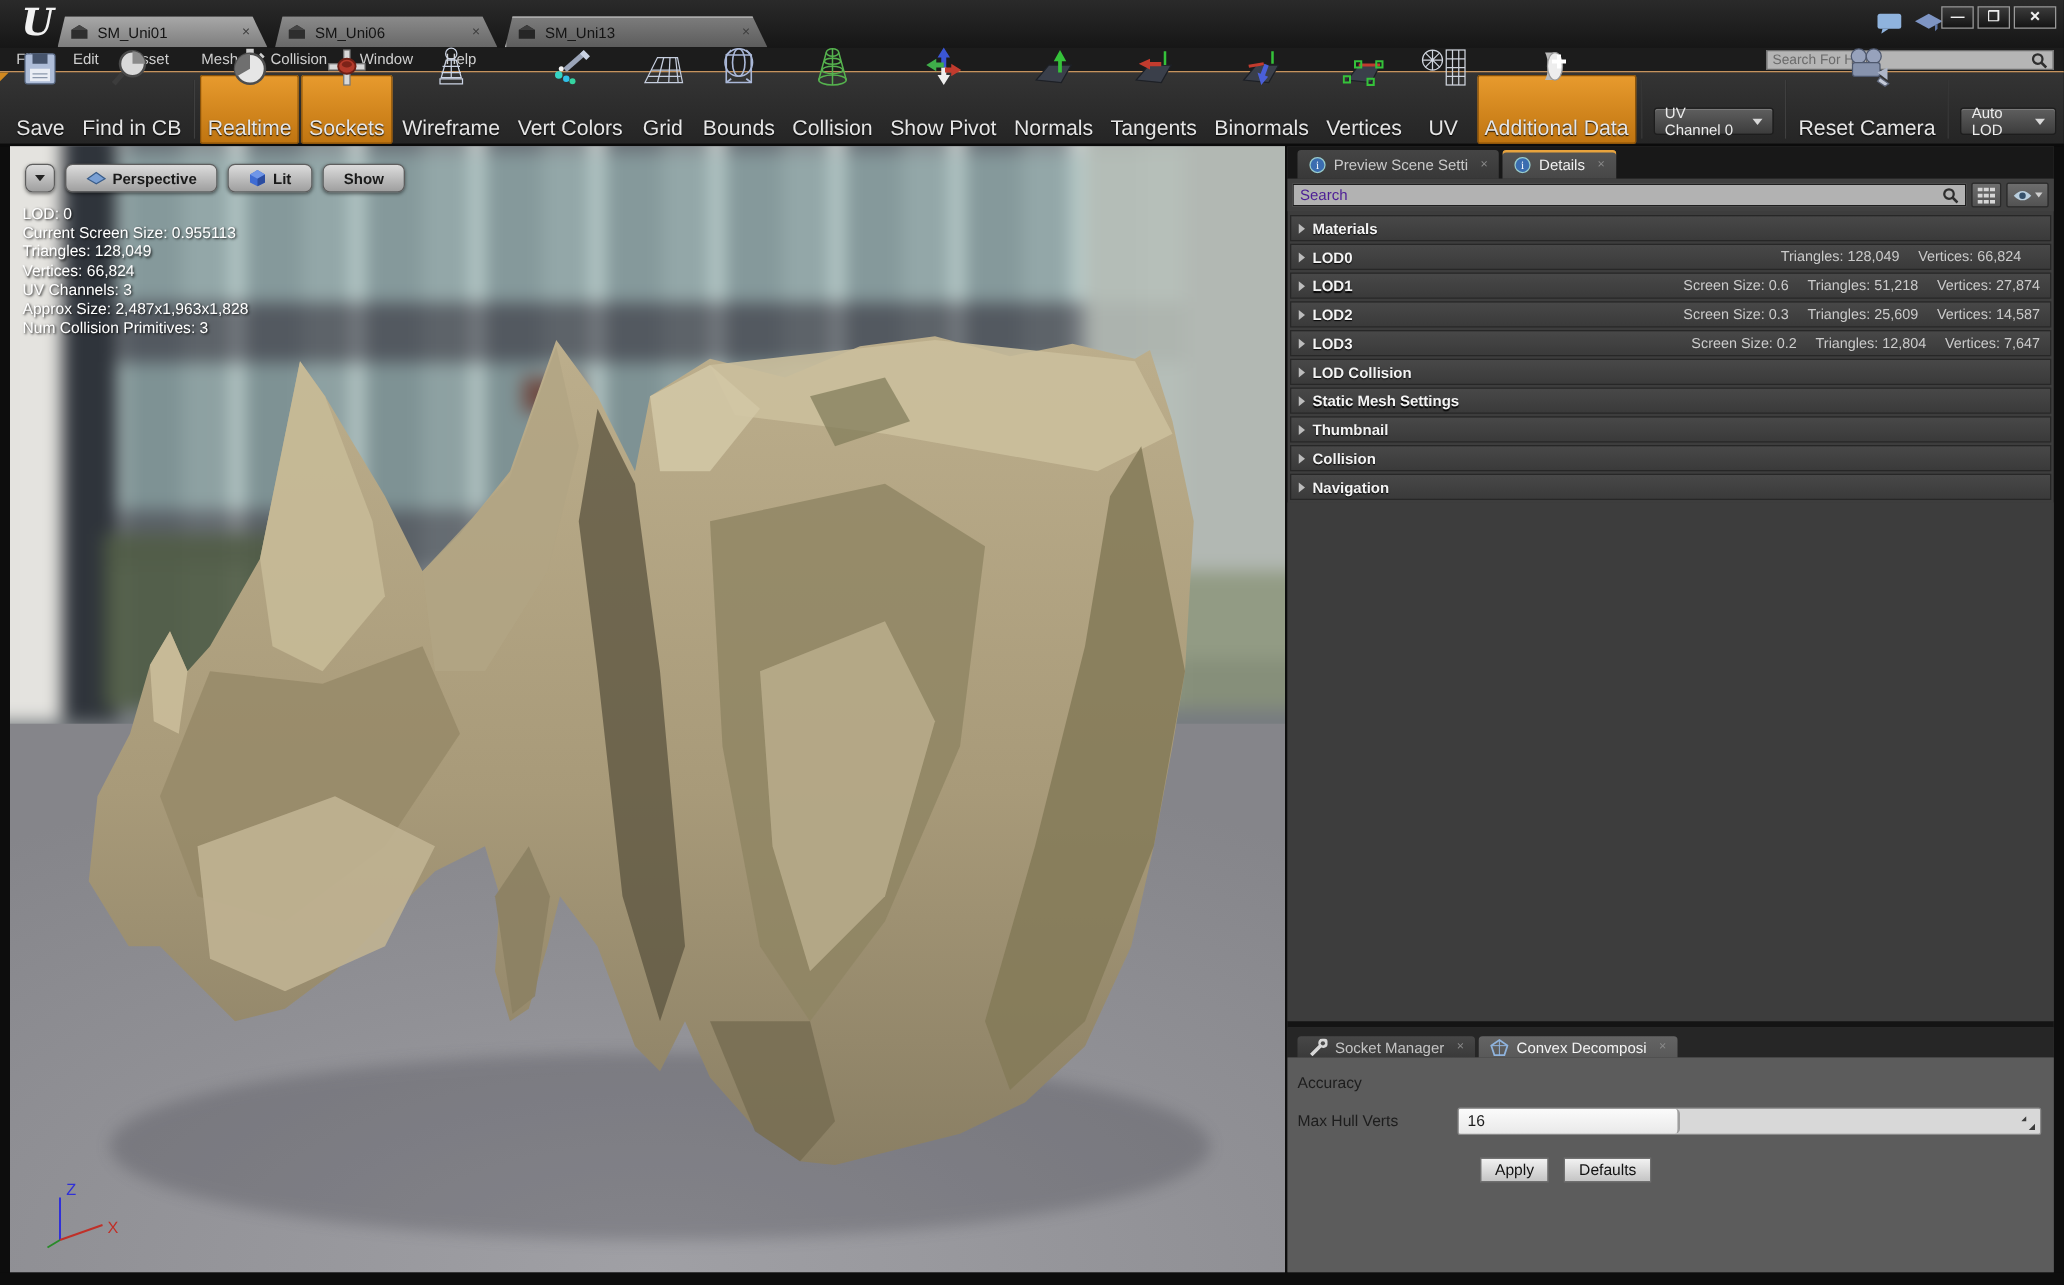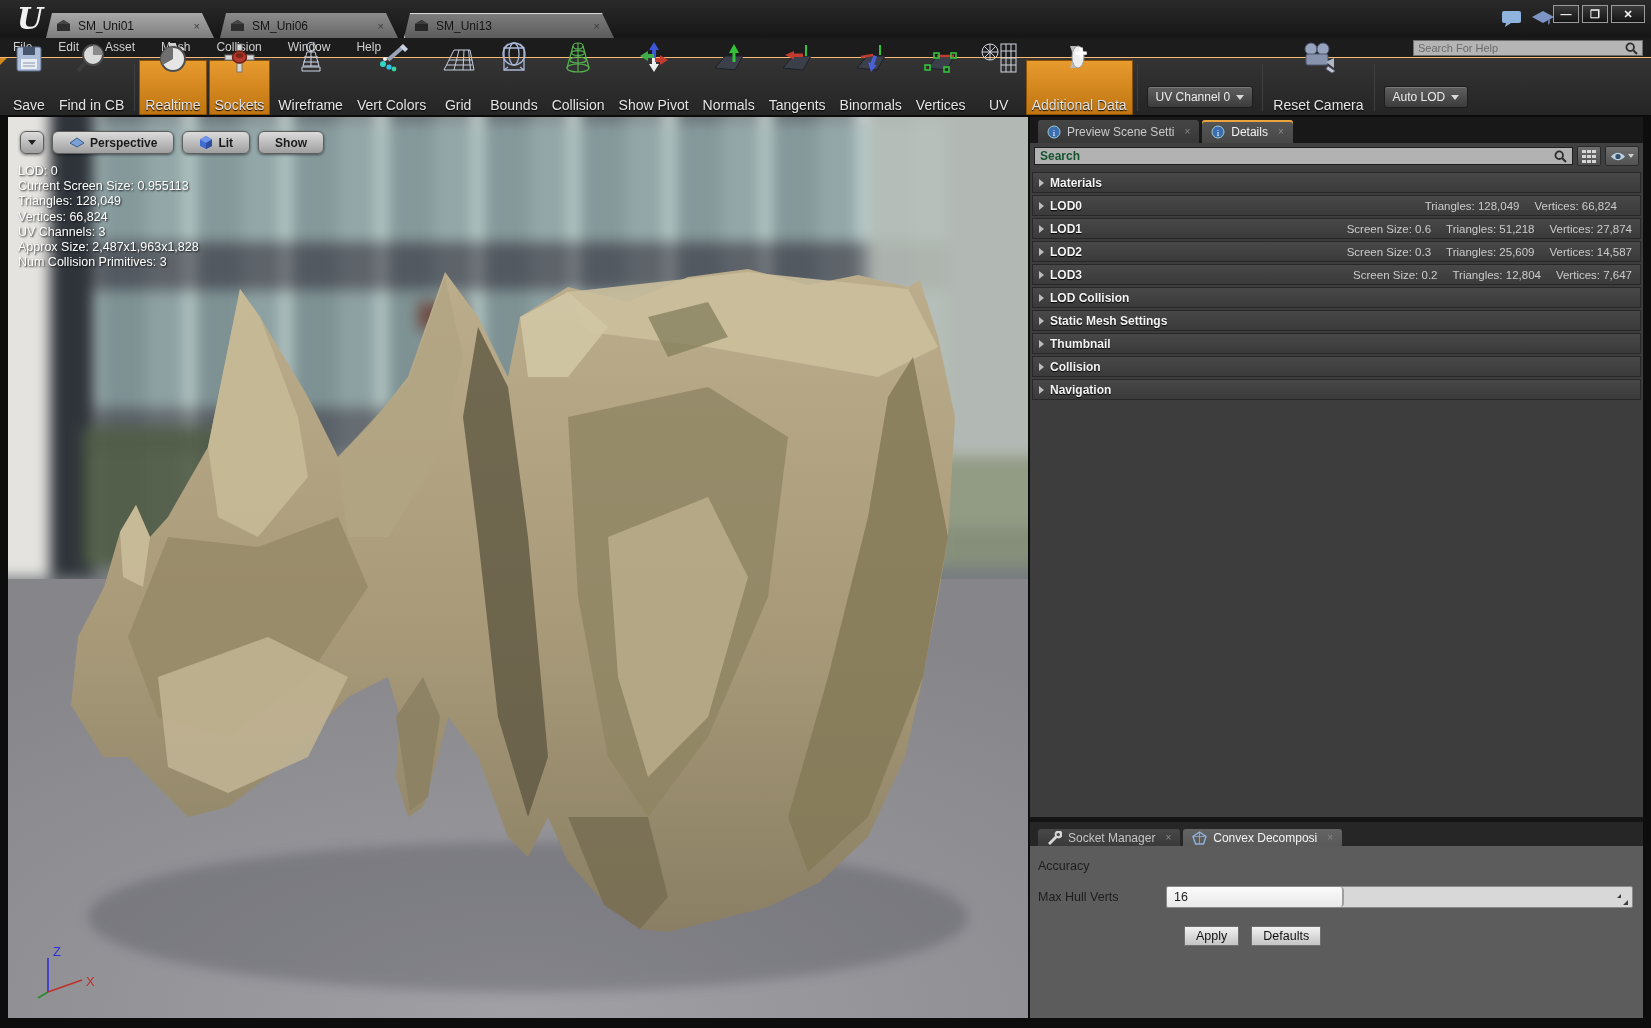--- a/index.html
+++ b/index.html
@@ -38,21 +38,21 @@
 
   
   .toolbar { position:absolute; left:0; top:58px; width:1651px; height:59px;
              background:linear-gradient(#343434,#252525); border-bottom:2px solid #0b0b0b; }
   .toolbar .corner { position:absolute; left:0; top:0; width:0; height:0;
                      border-top:7px solid #d2891f; border-right:7px solid transparent; }
   .tb-row { position:absolute; left:6px; top:2px; height:55px; display:flex; align-items:stretch; }
   .tb-btn { display:flex; flex-direction:column; align-items:center; justify-content:flex-end;
             padding:3px 6px 2px; margin:0 1px; border-radius:2px; }
   .tb-btn .ico { height:36px; display:flex; align-items:center; justify-content:center; }
-  .tb-btn .lbl { font-size:14px; color:#e6e6e6; white-space:nowrap; text-shadow:0 1px 1px #000;margin-top:23px; }
+  .tb-btn .lbl { font-size:17px; color:#e6e6e6; white-space:nowrap; text-shadow:0 1px 1px #000;margin-top:23px; }
   .tb-btn.active { background:linear-gradient(#e89b2e,#bf7410); box-shadow:inset 0 0 0 1px #8a5208; }
   .tb-sep { width:1px; background:#161616; border-right:1px solid #3f3f3f; margin:4px 3px; }
   .dd-btn { align-self:flex-end; margin:0 6px 7px; height:22px; padding:0 8px; display:flex; align-items:center; gap:6px;
             background:linear-gradient(#5f5f5f,#3c3c3c); border:1px solid #1d1d1d; border-radius:3px;
             color:#ececec; font-size:12px; box-shadow:inset 0 1px 0 #7a7a7a; }
   .caret { width:0; height:0; border-left:4px solid transparent; border-right:4px solid transparent;
            border-top:5px solid #d8d8d8; }
 
   
   .main { position:absolute; left:0; top:117px; width:1651px; height:901px; background:#0d0d0d; }
@@ -75,21 +75,21 @@
   
   .rpanel { position:absolute; left:1030px; top:0; width:613px; height:901px; background:#3d3d3d;
             display:flex; flex-direction:column; }
   .rp-tabbar { height:26px; background:#181818; display:flex; align-items:flex-end; padding-left:8px; gap:3px; }
   .rp-tab { height:23px; display:flex; align-items:center; gap:6px; padding:0 9px; font-size:12px; color:#c9c9c9;
             background:linear-gradient(#454545,#383838); border-radius:3px 3px 0 0; }
   .rp-tab.active { background:linear-gradient(#565656,#474747); color:#f2f2f2; box-shadow:inset 0 2px 0 #e8a33d; }
   .rp-tab .tab-x { color:#8a8a8a; font-size:10px; margin-left:4px; }
   .rp-search { height:26px; background:#404040; display:flex; align-items:center; padding:3px 4px; gap:4px; }
   .search-box { flex:1; height:18px; background:#b2b2b2; border:1px solid #1f1f1f; display:flex; align-items:center; padding:0 5px; }
-  .search-box .ph { flex:1; color:#14532d; font-size:12px;font-weight:bold; }
+  .search-box .ph { flex:1; color:#4c1d95; font-size:12px; }
   .mini-btn { width:24px; height:20px; background:linear-gradient(#6e6e6e,#525252); border:1px solid #2a2a2a;
               display:flex; align-items:center; justify-content:center; gap:2px; border-radius:2px; }
   .rows { padding:3px 2px 0 2px; }
   .dr { height:21px; margin-bottom:2px; background:linear-gradient(#484848,#3a3a3a); border:1px solid #272727;
         display:flex; align-items:center; padding:0 8px 0 6px; }
   .tri { width:0; height:0; border-left:5px solid #bdbdbd; border-top:4px solid transparent;
          border-bottom:4px solid transparent; margin-right:6px; flex:0 0 auto; }
   .dr-label { color:#f4f4f4; font-size:12px; font-weight:bold; text-shadow:0 1px 1px #000; }
   .dr-meta { margin-left:auto; display:flex; gap:0; }
   .dr-meta span { color:#cbcbcb; font-size:11.5px; margin-left:15px; }

